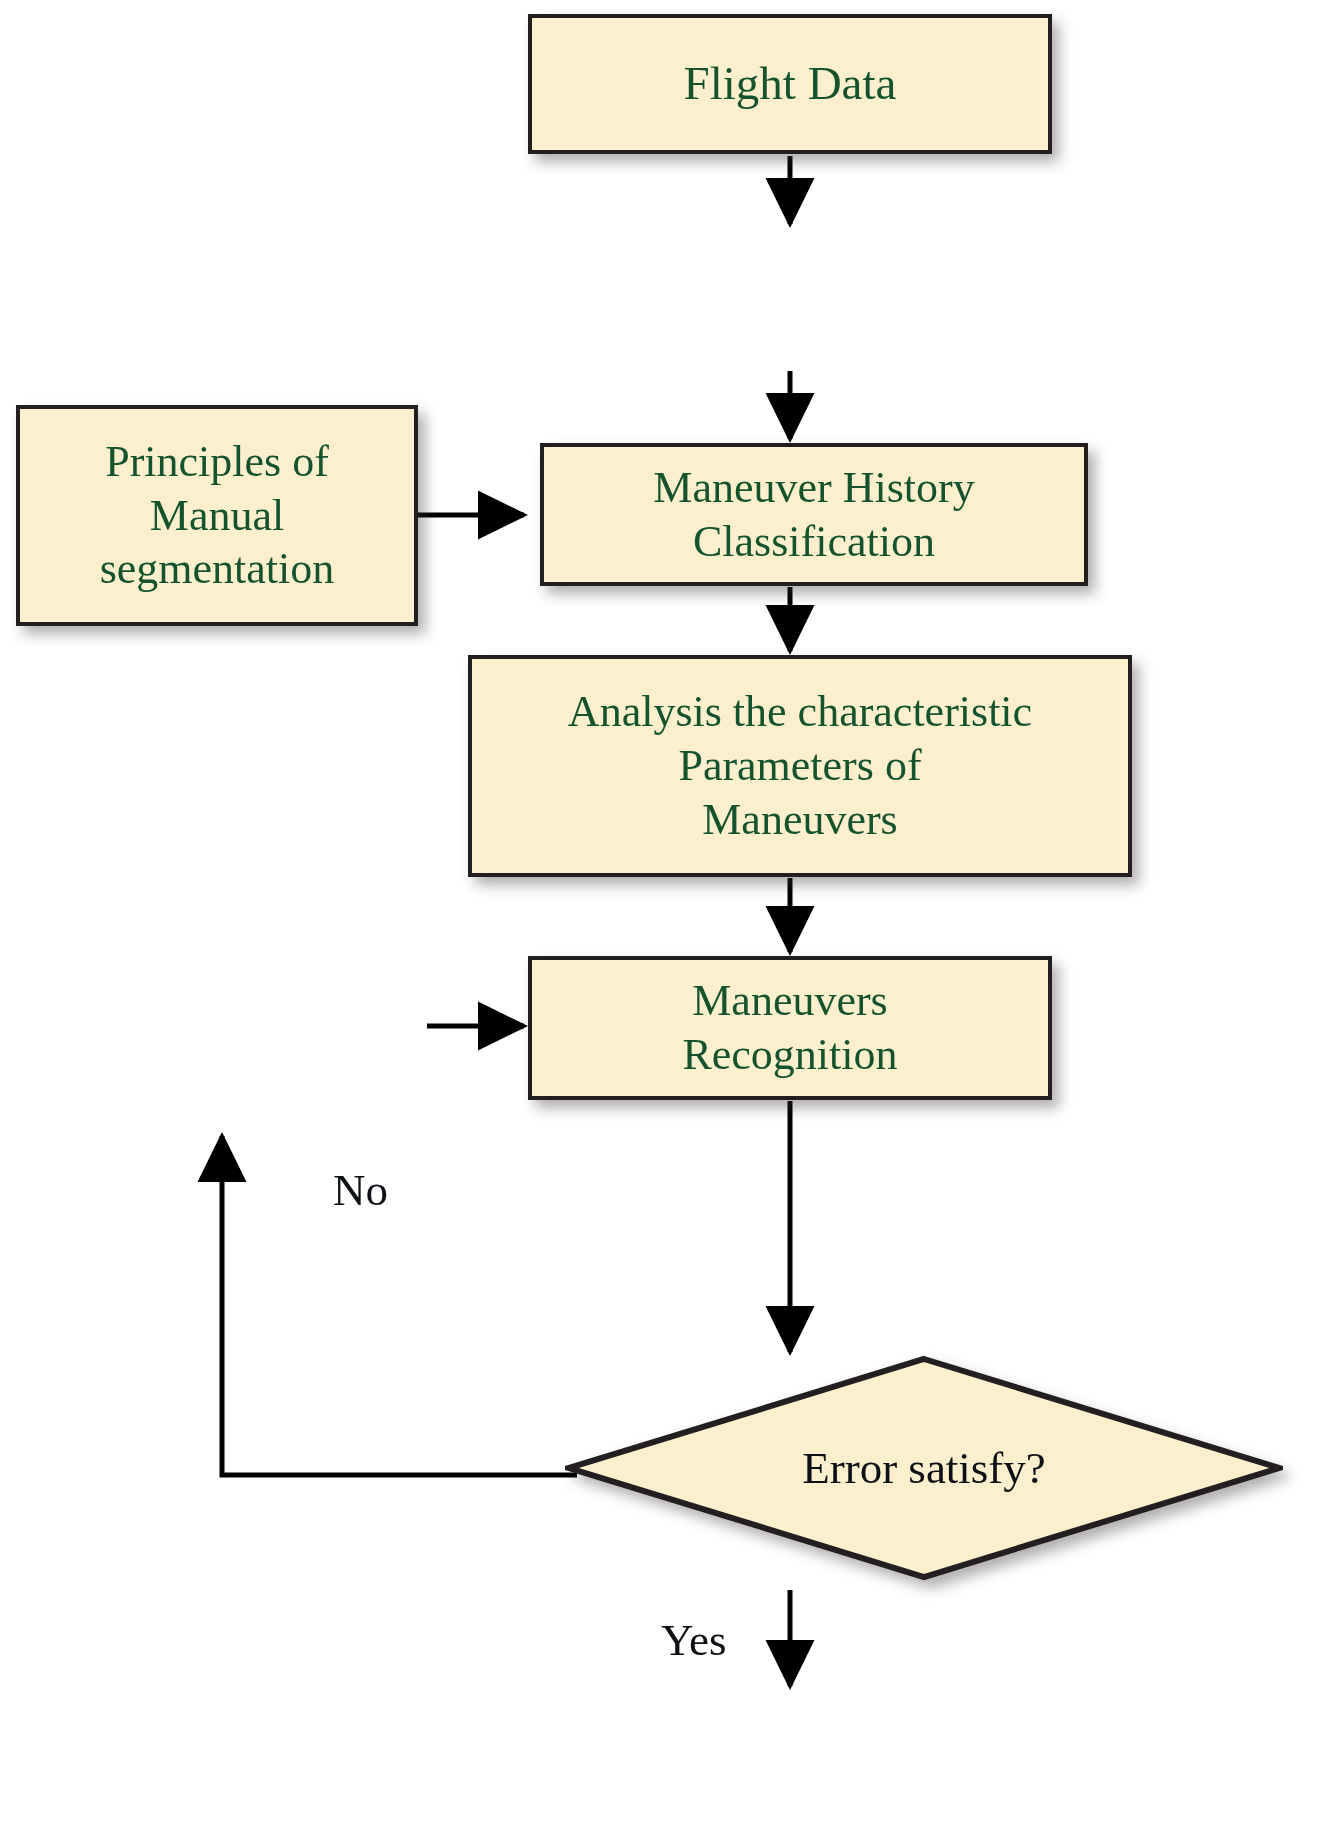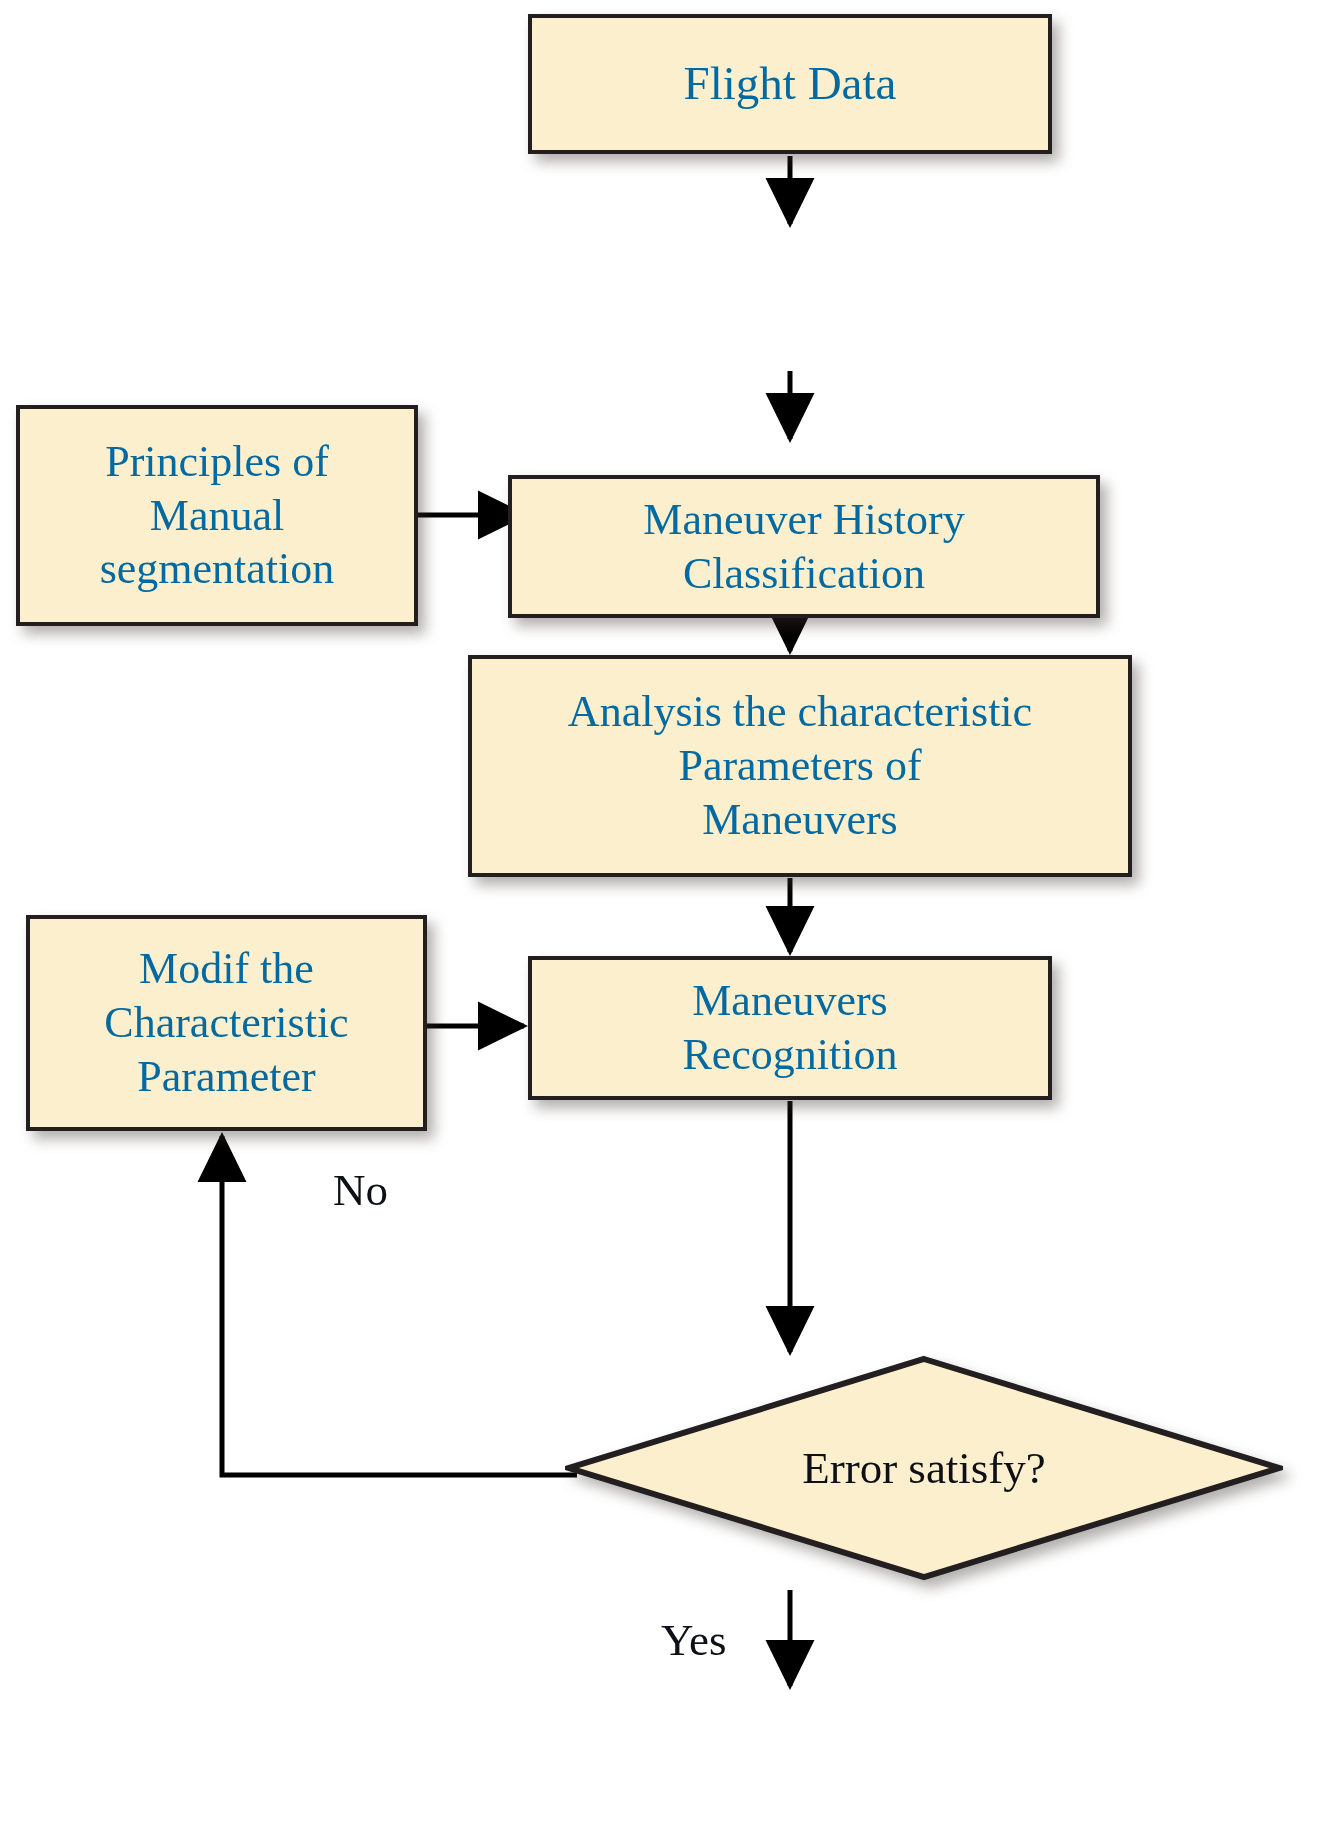--- a/index.html
+++ b/index.html
@@ -17,32 +17,32 @@
   }
   .node {
     position: absolute;
     box-sizing: border-box;
     background: #FCEFCD;
     border: 4px solid #231f20;
     display: flex;
     align-items: center;
     justify-content: center;
     text-align: center;
-    color: #0369a1;
+    color: #14532d;
     line-height: 1.22;
     filter: drop-shadow(7px 8px 7px rgba(60,55,50,0.40));
   }
   .node .label {
     padding: 0 10px;
     white-space: pre-line;
   }
   #n-flight-data   { left: 528px; top: 14px;   width: 524px; height: 140px; font-size: 47px; }
   #n-preprocessing { left: 528px; top: 228px;  width: 524px; height: 142px; font-size: 47px; }
   #n-principles    { left: 16px;  top: 405px;  width: 402px; height: 221px; font-size: 44px; justify-content: center; }
-  #n-classification{ left: 508px; top: 443px;  width: 592px; height: 143px; font-size: 44px; margin-top: 32px; }
+  #n-classification{ left: 540px; top: 443px;  width: 548px; height: 143px; font-size: 44px; }
   #n-analysis      { left: 468px; top: 655px;  width: 664px; height: 222px; font-size: 44px; }
   #n-modif         { left: 26px;  top: 915px;  width: 401px; height: 216px; font-size: 44px; }
   #n-recognition   { left: 528px; top: 956px;  width: 524px; height: 144px; font-size: 44px; }
   #n-end {
     left: 532px; top: 1690px; width: 524px; height: 101px;
     border-radius: 52px; font-size: 47px;
   }
 
   
   #n-decision {
@@ -127,25 +127,20 @@
     <span class="label">Maneuver History
 Classification</span>
   </div>
 
   <div class="node" id="n-analysis">
     <span class="label">Analysis the characteristic
 Parameters of
 Maneuvers</span>
   </div>
 
-  <div class="node" id="n-modif">
-    <span class="label">Modif the
-Characteristic
-Parameter</span>
-  </div>
 
   <div class="node" id="n-recognition">
     <span class="label">Maneuvers
 Recognition</span>
   </div>
 
   <div id="n-decision">
     <svg width="718" height="226" viewBox="0 0 718 226" xmlns="http://www.w3.org/2000/svg">
       <polygon points="359,4 714,113 359,222 4,113" fill="#FCEFCD" stroke="#231f20" stroke-width="6" stroke-linejoin="miter"></polygon>
     </svg>

